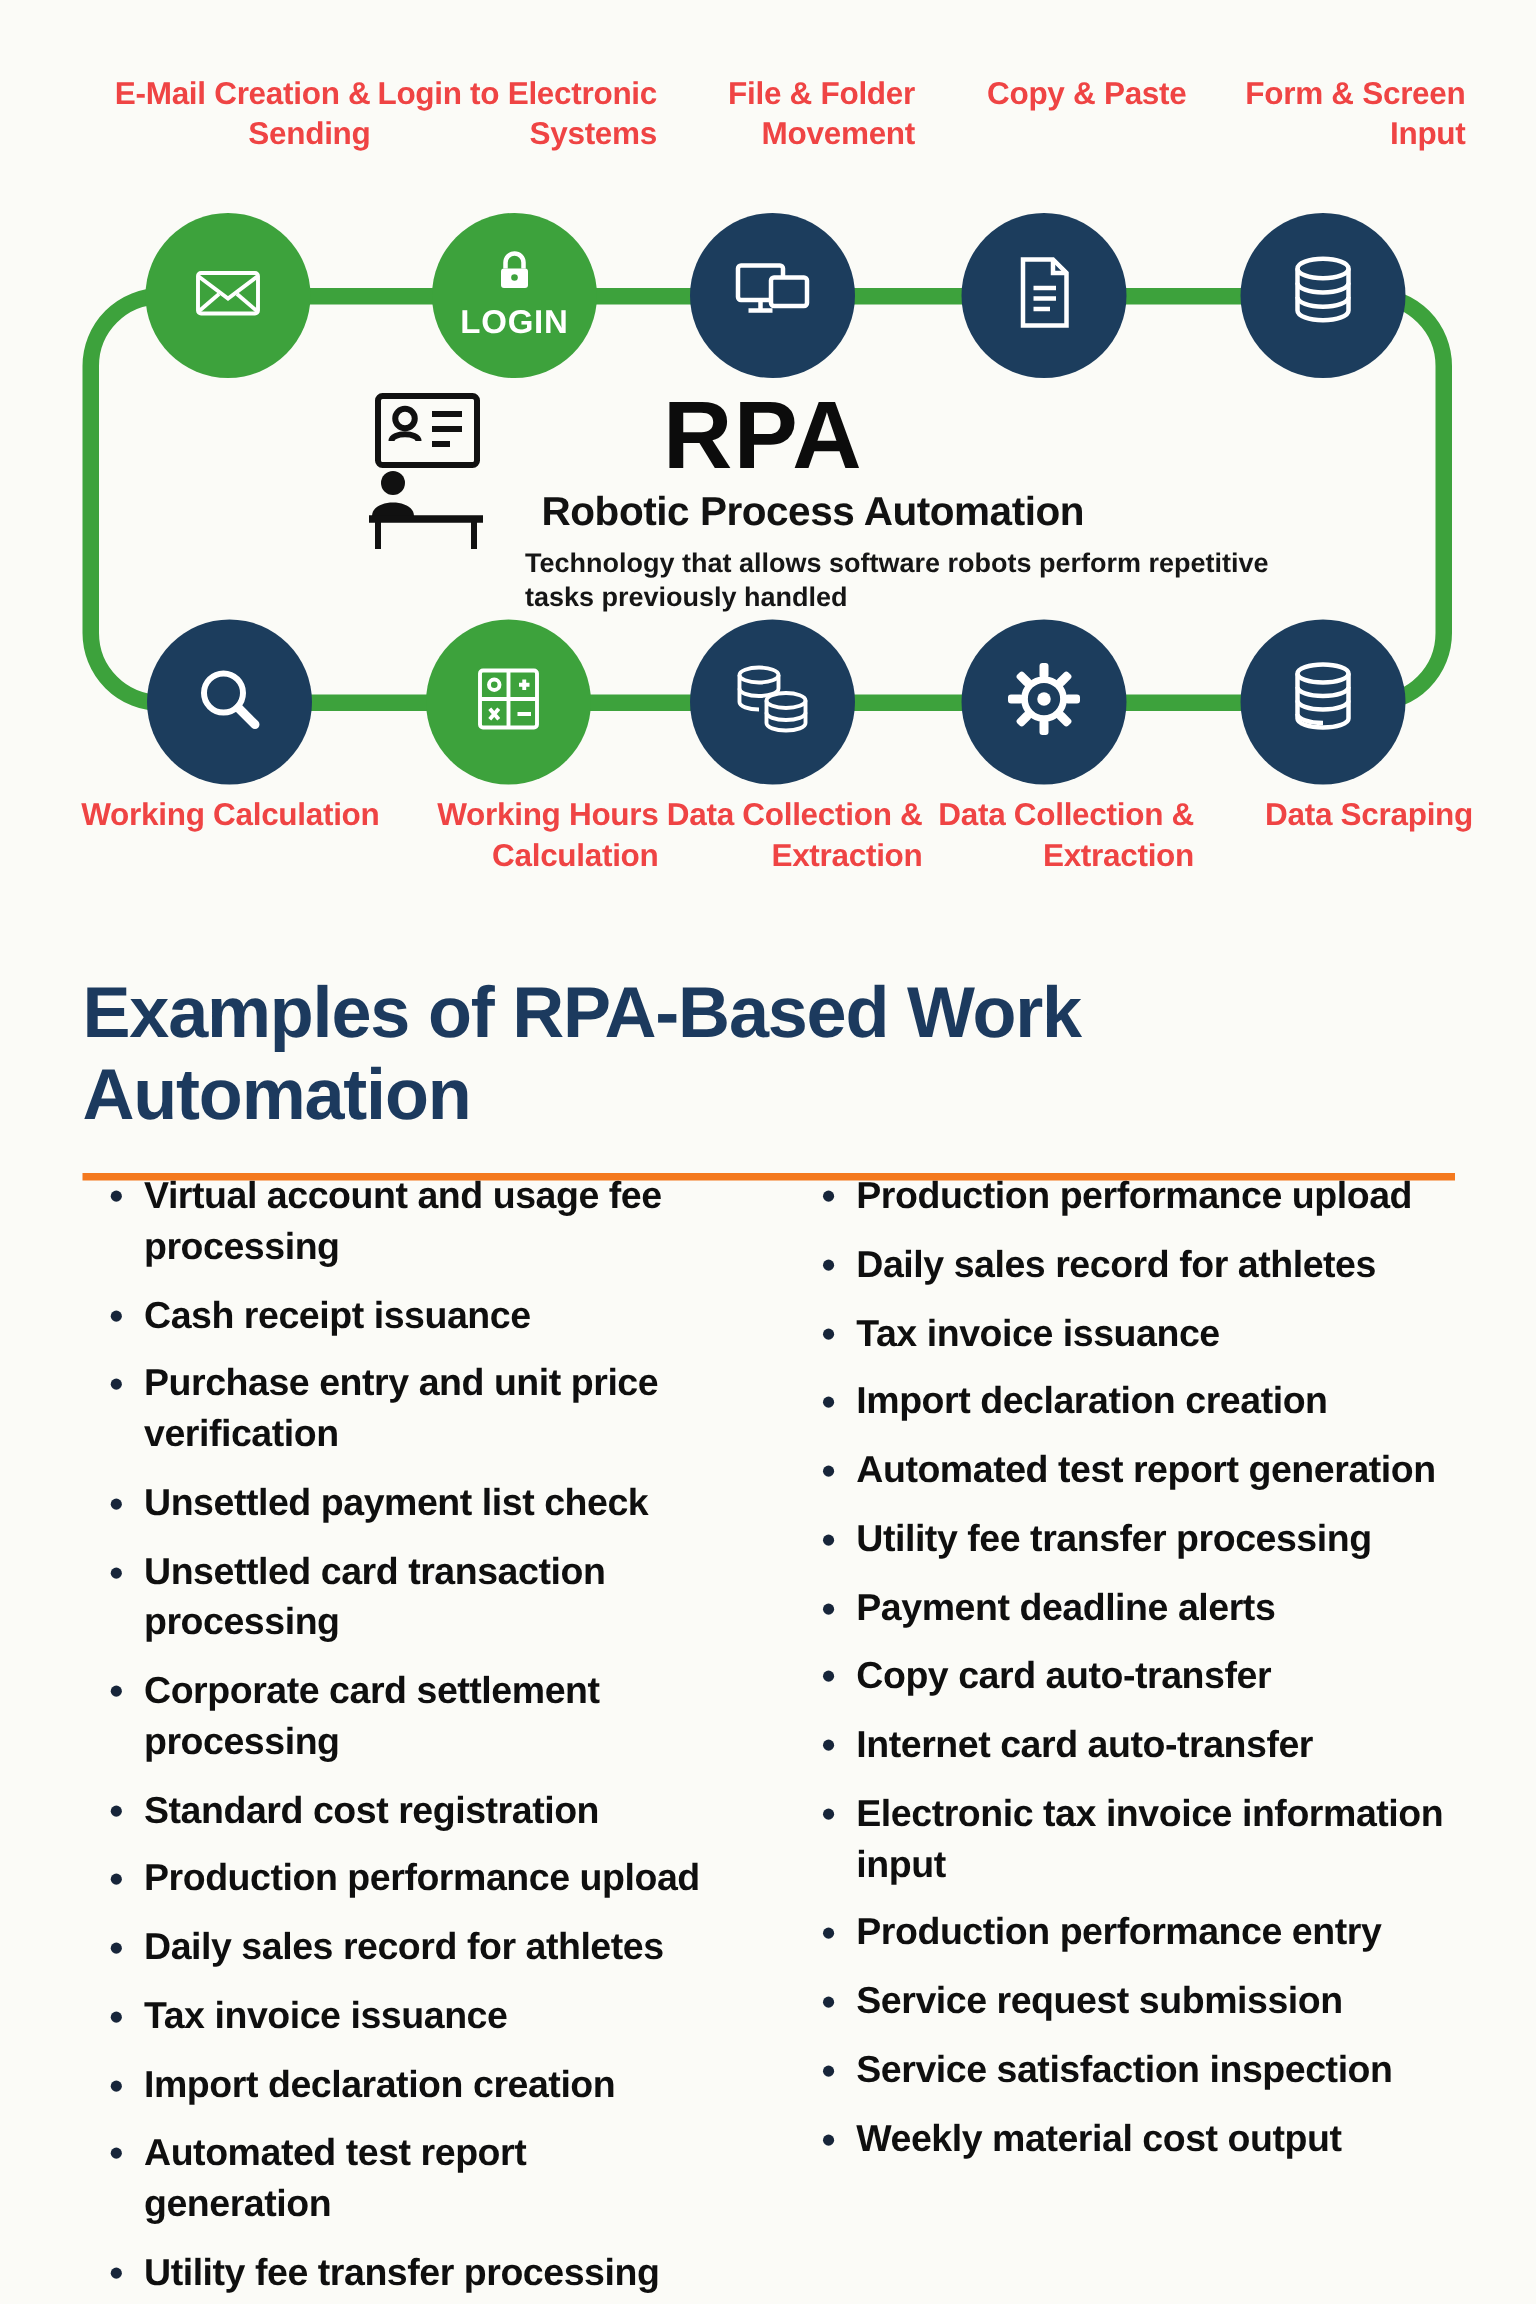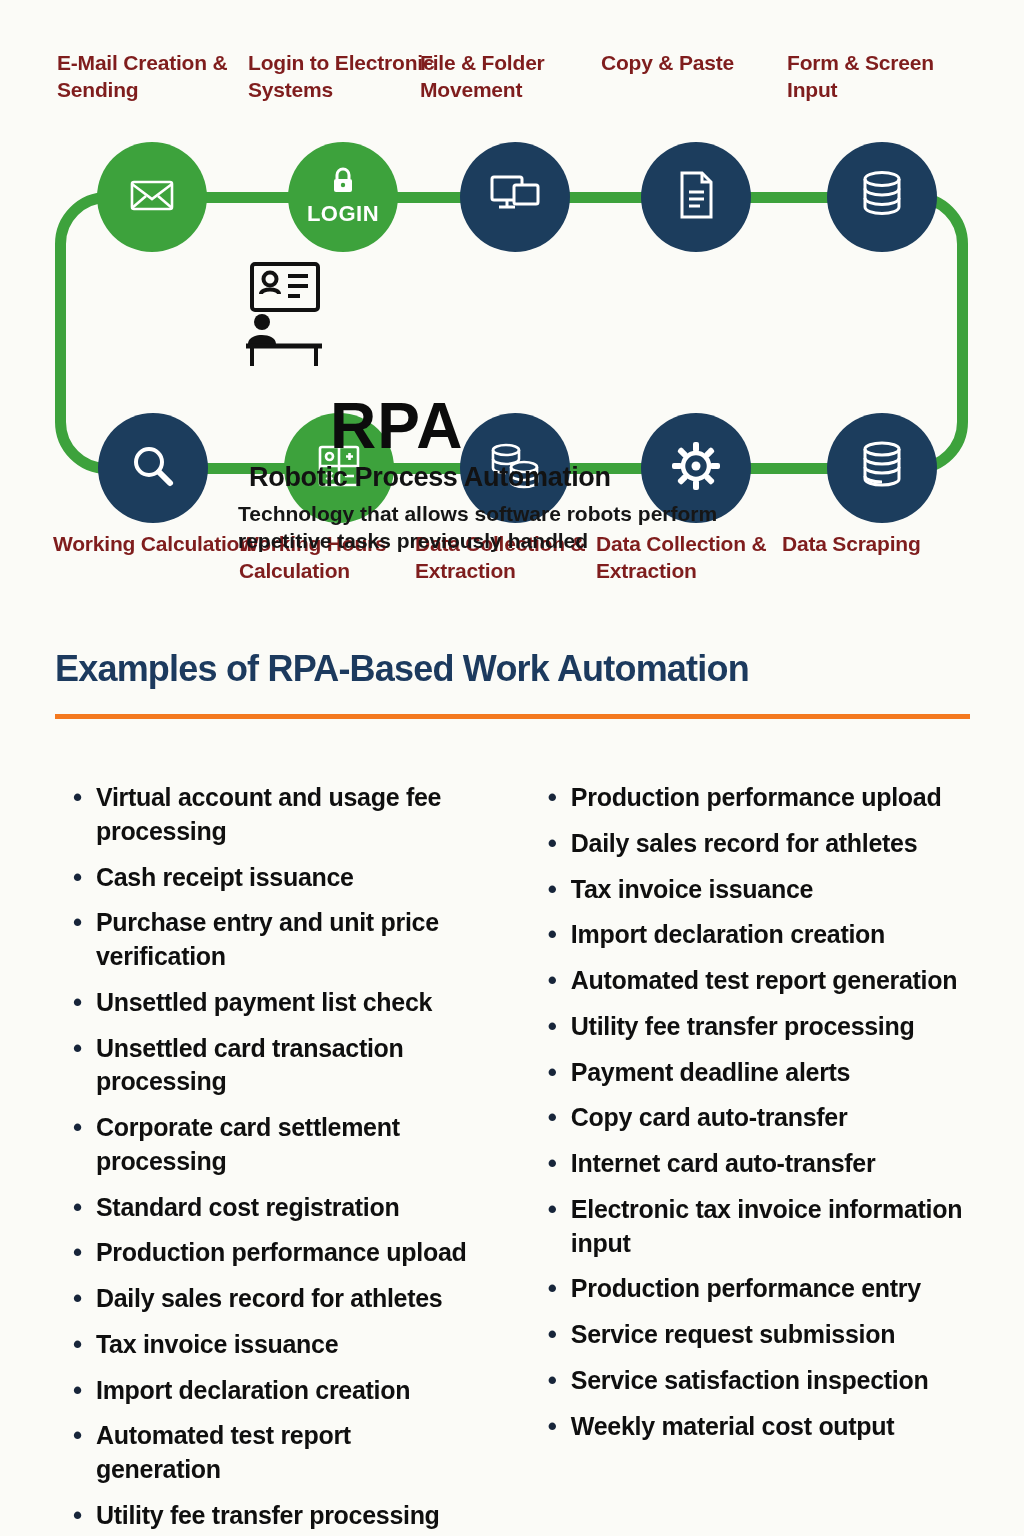--- a/index.html
+++ b/index.html
@@ -29,52 +29,52 @@
     z-index:2;
   }
   .node.green{background:var(--green);}
   .node.navy{background:var(--navy);}
   .t1{left:97px;top:142px;} .t2{left:288px;top:142px;} .t3{left:460px;top:142px;}
   .t4{left:641px;top:142px;} .t5{left:827px;top:142px;}
   .b1{left:98px;top:413px;} .b2{left:284px;top:413px;} .b3{left:460px;top:413px;}
   .b4{left:641px;top:413px;} .b5{left:827px;top:413px;}
 
   .node-label{
-    position:absolute;width:190px;text-align:left;z-index:2;
-    font-weight:800;font-size:21px;line-height:1.28;color:#7f1d1d;
+    position:absolute;width:190px;text-align:right;z-index:2;
+    font-weight:800;font-size:21px;line-height:1.28;color:#ef4444;
     letter-spacing:-0.2px;
   }
   .lt{top:50px;} .lb{top:531px;width:200px;}
   .lt1{left:57px;} .lt2{left:248px;} .lt3{left:420px;} .lt4{left:601px;} .lt5{left:787px;}
   .lb1{left:53px;} .lb2{left:239px;} .lb3{left:415px;} .lb4{left:596px;} .lb5{left:782px;}
 
   .login-badge{
     color:#fff;font-weight:800;font-size:22px;letter-spacing:0.5px;margin-top:3px;
   }
 
   .center-block{
     position:absolute;left:238px;top:258px;width:630px;z-index:3;
-    display:flex;gap:20px;align-items:flex-start;flex-direction:column;
+    display:flex;gap:20px;align-items:flex-start;
   }
   .center-text{flex:1;}
   .rpa-title{
     font-size:64px;font-weight:800;color:#0c0c0c;line-height:1.0;
     margin:0 0 4px 92px;letter-spacing:1px;
   }
   .rpa-subtitle{
     font-size:27px;font-weight:800;color:#121212;margin:0 0 7px 11px;letter-spacing:-0.3px;
   }
   .rpa-desc{
-    font-size:21px;font-weight:600;color:#161616;line-height:1.3;width:500px;
+    font-size:18px;font-weight:600;color:#161616;line-height:1.3;width:500px;
   }
 
   
   .examples{position:absolute;left:55px;top:648px;width:915px;}
   .examples-heading{
-    margin:0;font-size:36px;font-weight:800;color:var(--heading_navy);
+    margin:0;font-size:48px;font-weight:800;color:var(--heading_navy);
     letter-spacing:-0.8px;
   }
   .rule{height:5px;background:var(--orange);margin-top:24px;}
 
   .lists{
     position:absolute;left:55px;top:765px;width:925px;
     display:flex;gap:34px;
   }
   .col{list-style:none;margin:16px;padding:0;}
   .col-left{width:440px;}

